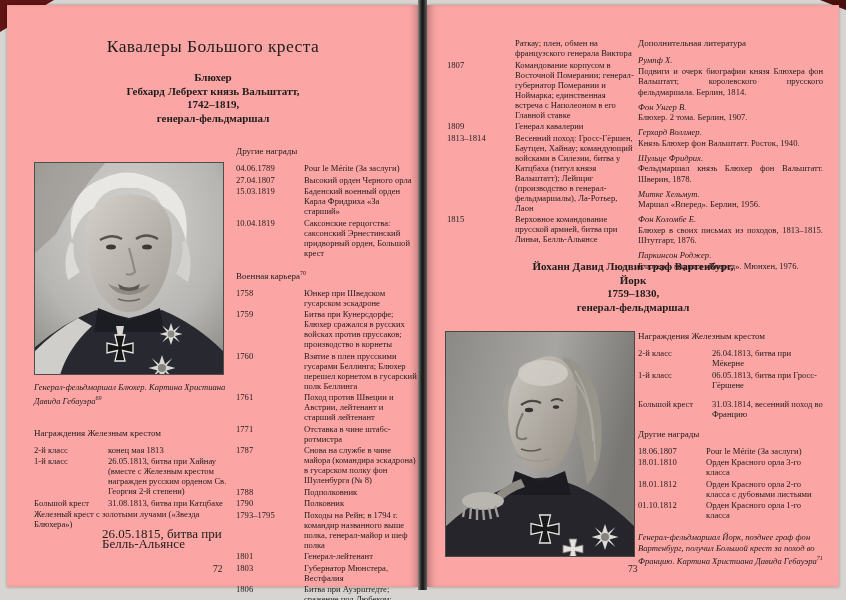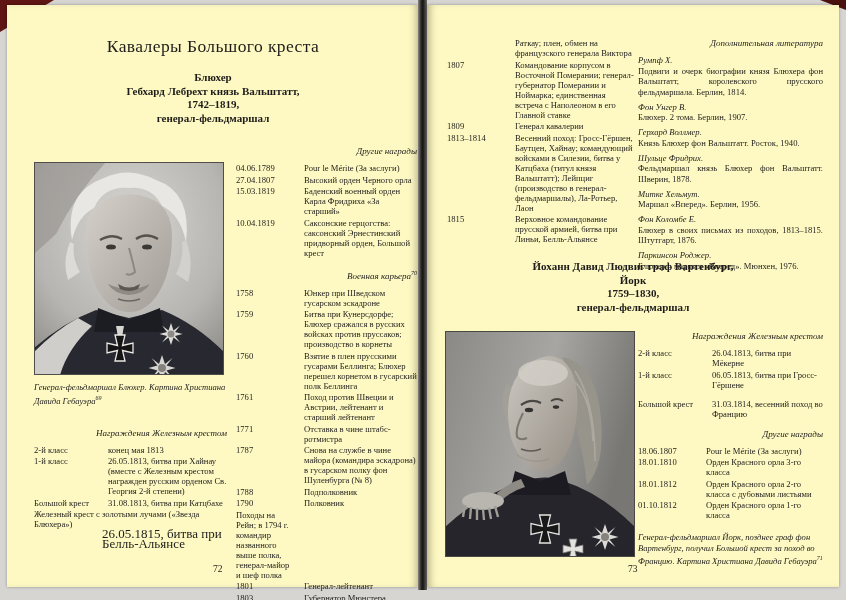--- a/index.html
+++ b/index.html
@@ -8,34 +8,34 @@
     background:#d7d5d1;
     font-family:"Liberation Serif","DejaVu Serif",serif;
     color:#1d1c1a;
   }
   .corner-tl{position:absolute;left:0;top:0;width:54px;height:32px;
     background:#5e1513;clip-path:polygon(0 0,100% 0,0 100%);}
   .corner-tr{position:absolute;right:0;top:0;width:26px;height:10px;
     background:#4a100e;clip-path:polygon(100% 0,100% 100%,0 0);}
   .gutter{position:absolute;left:418px;top:0;width:9px;height:590px;
     background:linear-gradient(to right,#8a8884,#2a2826 35%,#171513 55%,#6b6965);}
-  .page{position:absolute;top:5px;height:582px;width:412px;background:#fef9c3;
+  .page{position:absolute;top:5px;height:582px;width:412px;background:#fca5a5;
     box-shadow:0 0 3px rgba(0,0,0,.3);}
   .page.left{left:7px;box-shadow:0 0 3px rgba(0,0,0,.3), inset -7px 0 9px -5px rgba(0,0,0,.35);}
   .page.right{left:427px;box-shadow:0 0 3px rgba(0,0,0,.3), inset 7px 0 9px -5px rgba(0,0,0,.35);}
 
   .chapter-title{position:absolute;top:31px;left:0;width:100%;text-align:center;
     font-size:17.5px;letter-spacing:.4px;}
   .subject-head{position:absolute;left:0;width:100%;text-align:center;
     font-weight:bold;font-size:11px;line-height:13.5px;}
   .subject-head.one{top:66px;}
   .subject-head.two{top:255px;}
 
   .col{position:absolute;}
-  .sec-head{font-style:italic;font-size:9px;line-height:11px;margin:0 0 6px 0;text-align:right;}
+  .sec-head{font-size:9px;line-height:11px;margin:0 0 6px 0;}
   .sec-head sup{font-size:6px;}
   .row{display:grid;grid-template-columns:58px 1fr;column-gap:10px;margin-bottom:1.5px;}
   .row .cell{font-size:8.6px;line-height:10px;}
   .ic .row{grid-template-columns:64px 1fr;}
   .gap-top{margin-top:10px;}
   .caption{font-style:italic;font-size:8.6px;line-height:10.5px;}
   .caption sup{font-size:6px;}
   .star-label{font-size:8.6px;line-height:10px;}
   .star-text{font-size:13px;line-height:10px;margin-left:68px;}
   .lit-entry{margin-bottom:4.5px;}
@@ -187,20 +187,21 @@
       </div>
         <div class="row">
         <span class="cell">1788</span>
         <span class="cell">Подполковник</span>
       </div>
         <div class="row">
         <span class="cell">1790</span>
         <span class="cell">Полковник</span>
       </div>
         <div class="row">
+        <span class="cell">1793–1795</span>
         <span class="cell">Походы на Рейн; в 1794 г. командир названного выше полка, генерал-майор и шеф полка</span>
       </div>
         <div class="row">
         <span class="cell">1801</span>
         <span class="cell">Генерал-лейтенант</span>
       </div>
         <div class="row">
         <span class="cell">1803</span>
         <span class="cell">Губернатор Мюнстера, Вестфалия</span>
       </div>

